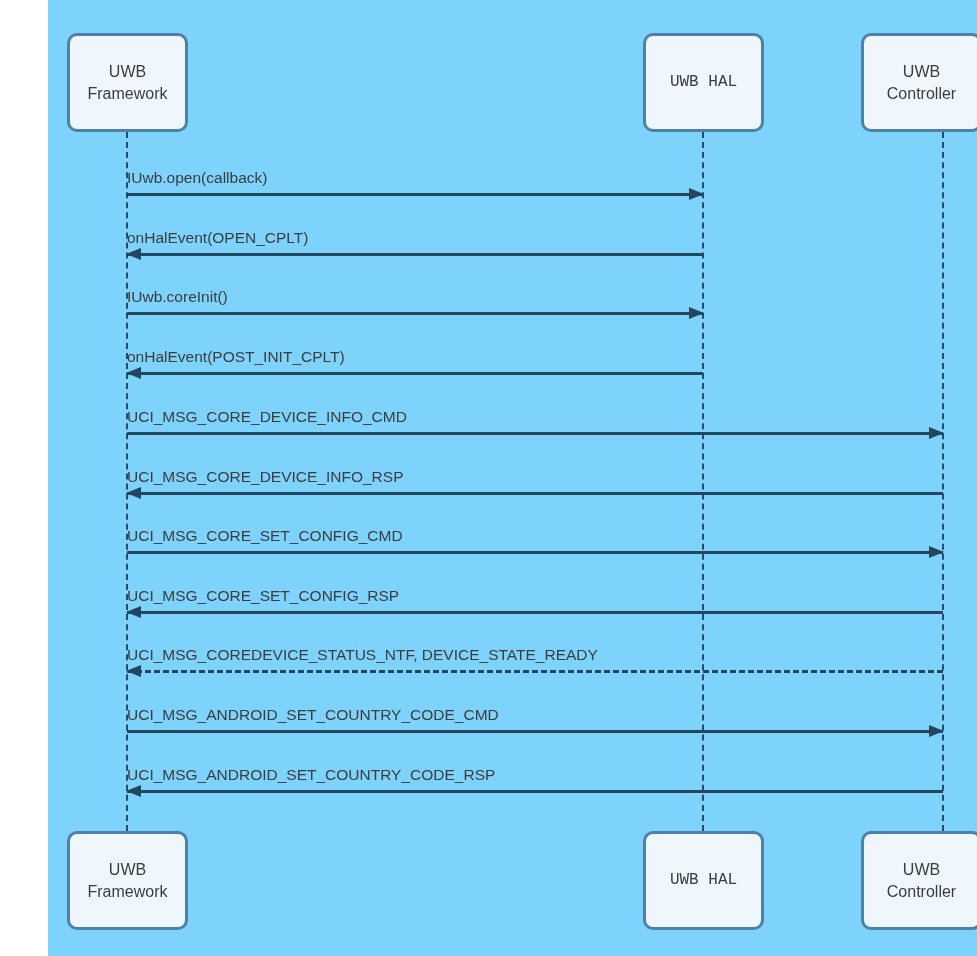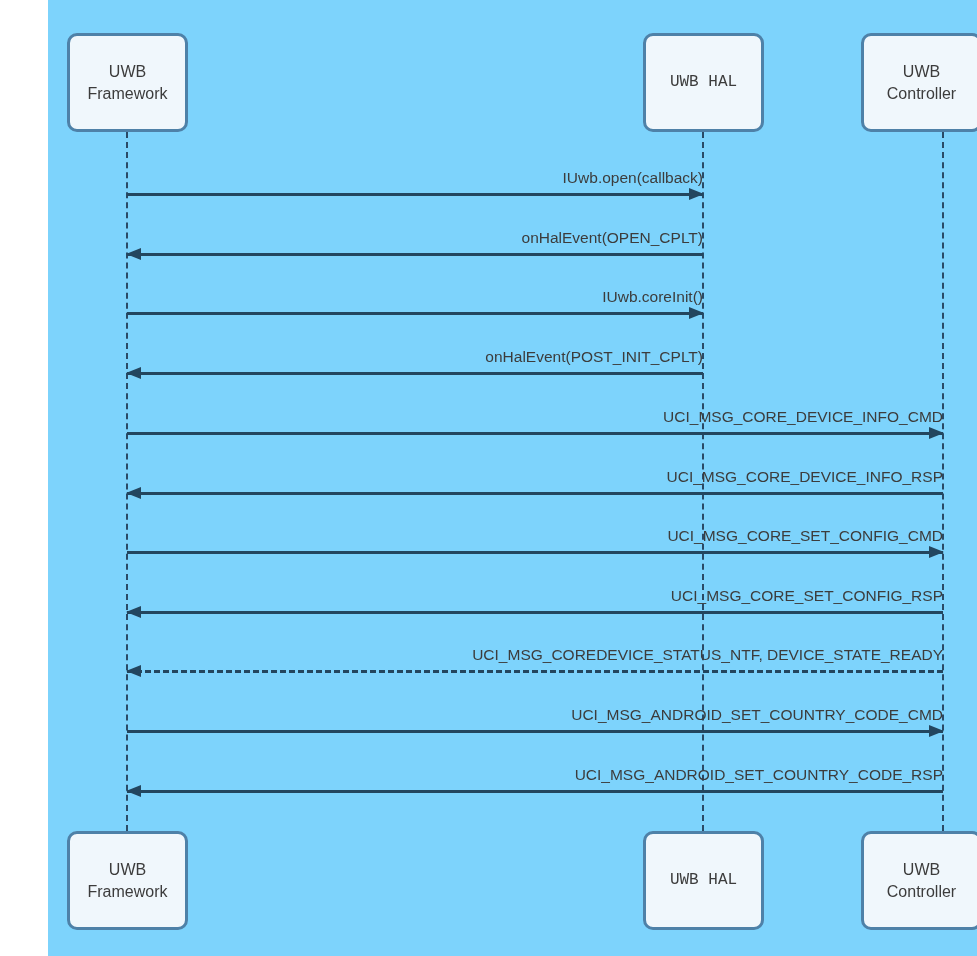--- a/index.html
+++ b/index.html
@@ -81,21 +81,21 @@
     left: -1px;
     border-right: 15px solid #23465f;
     border-top: 6.5px solid transparent;
     border-bottom: 6.5px solid transparent;
   }
   .msg .msg-label {
     position: absolute;
     left: 0;
     right: 0;
     bottom: 6px;
-    text-align: right;
+    text-align: left;
     font-size: 15.5px;
     color: #3c3c3c;
     white-space: nowrap;
   }
 </style>
 </head>
 <body>
 
 <div class="canvas">
 

